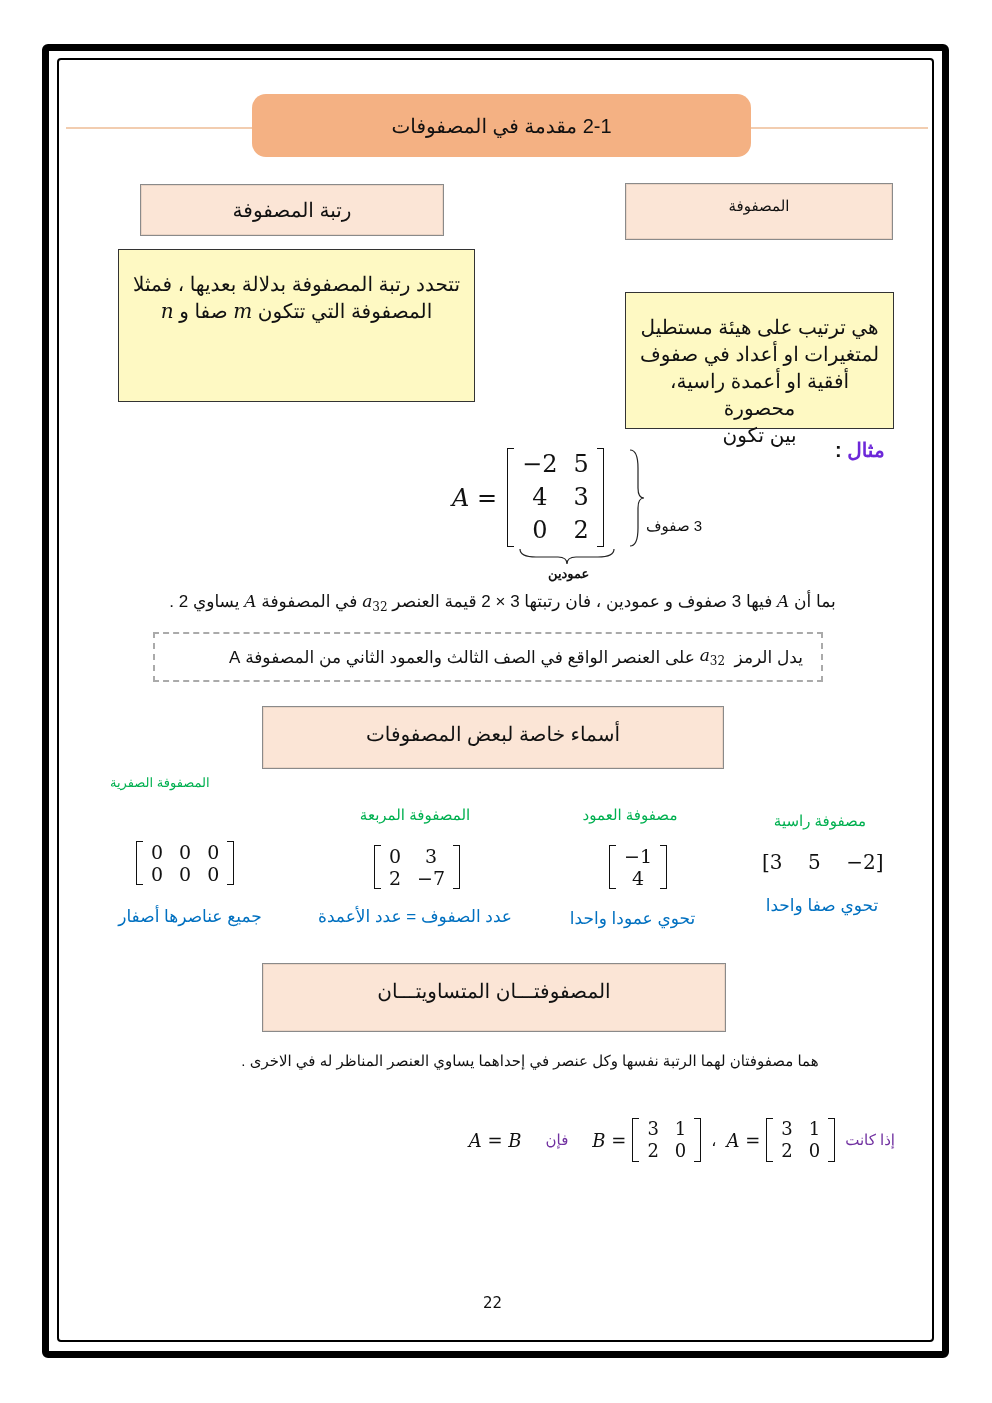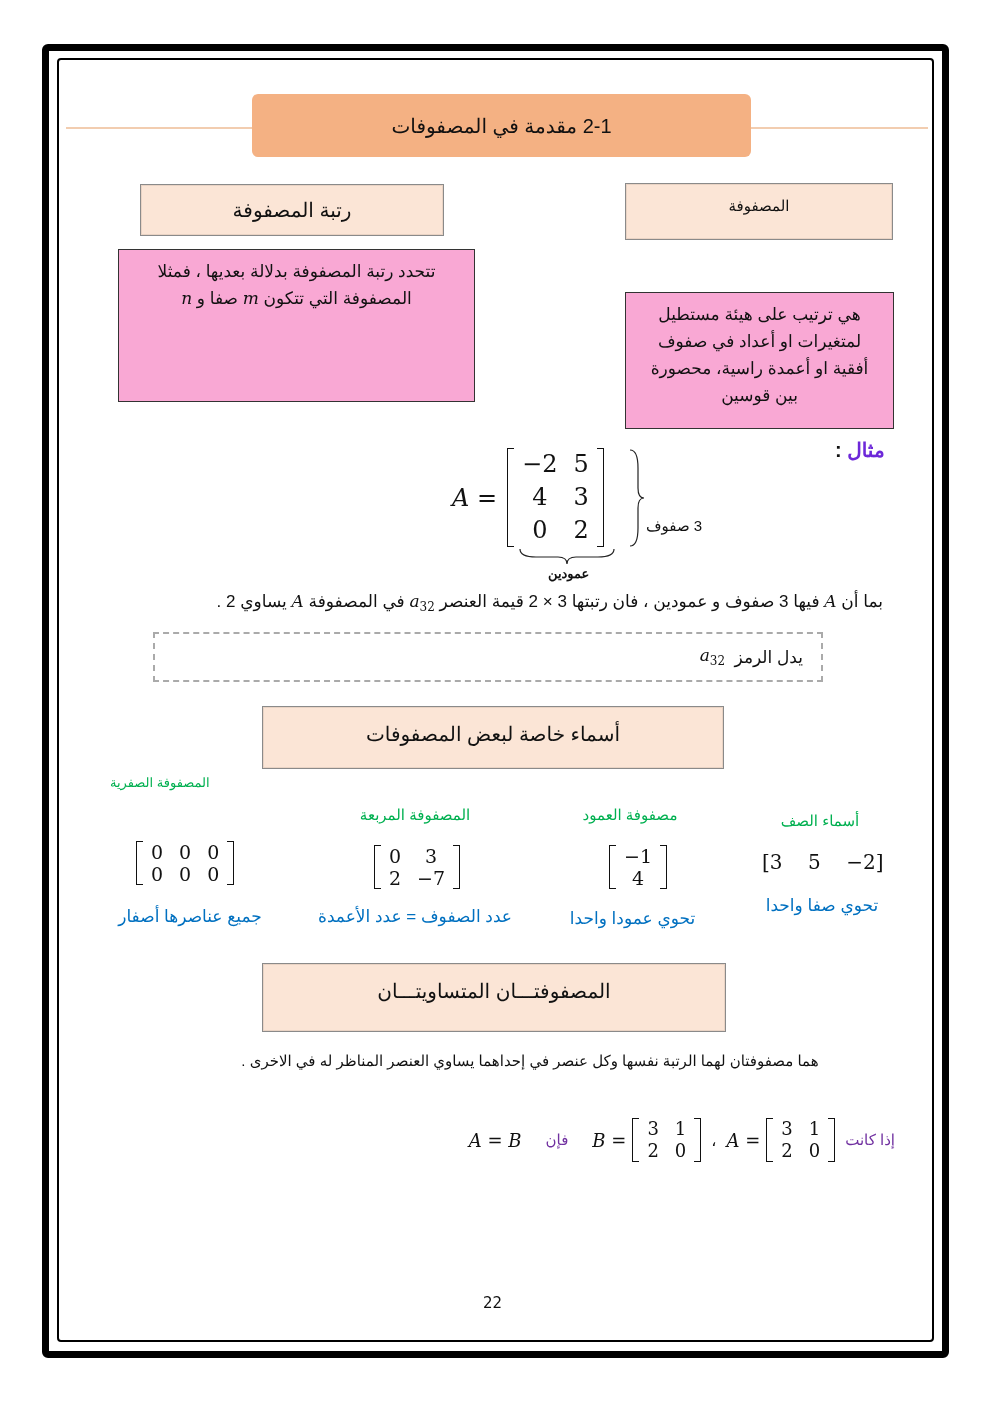--- a/index.html
+++ b/index.html
@@ -1,22 +1,22 @@
 <!DOCTYPE html>
 <html><head>
 <meta charset="utf-8">
 <style>
   html,body{margin:0;padding:0;background:#fff;}
   body{width:992px;height:1403px;position:relative;overflow:hidden;font-family:"Liberation Sans",sans-serif;color:#111;}
   .frame-outer{position:absolute;left:42px;top:44px;width:907px;height:1314px;border:7px solid #000;border-radius:6px;box-sizing:border-box;}
   .frame-inner{position:absolute;left:57px;top:58px;width:877px;height:1284px;border:2px solid #000;border-radius:4px;box-sizing:border-box;}
   .hline{position:absolute;left:66px;top:127px;width:862px;height:2px;background:#f2cdb0;}
-  .title-box{position:absolute;left:252px;top:94px;width:499px;height:63px;background:#f4b183;border-radius:6px;display:flex;align-items:center;justify-content:center;font-size:20px;direction:rtl;}
+  .title-box{position:absolute;left:252px;top:94px;width:499px;height:63px;background:#f4b183;border-radius:14px;display:flex;align-items:center;justify-content:center;font-size:20px;direction:rtl;}
   .banner{position:absolute;background:#fbe5d6;border:1.5px solid #8a8a8a;display:flex;align-items:center;justify-content:center;direction:rtl;box-shadow:0 0 0 1px #e9d3c4 inset;}
-  .note-box{position:absolute;border:1.5px solid #333;background:#f9a8d4;direction:rtl;text-align:center;font-size:17px;line-height:27px;box-sizing:border-box;padding:8px 8px;}
+  .note-box{position:absolute;border:1.5px solid #333;background:#fef9c3;direction:rtl;text-align:center;font-size:20px;line-height:27px;box-sizing:border-box;padding:21px 8px;}
   .math{font-family:"DejaVu Serif","Liberation Serif",serif;font-style:italic;}
   .mathn{font-family:"DejaVu Serif","Liberation Serif",serif;}
   .rtl{direction:rtl;}
   .abs{position:absolute;}
   .green{color:#00b050;}
   .blue{color:#0070c0;}
   .purple{color:#7030a0;}
   .orange{color:#6d28d9;margin-top:29px;}
   .mat{display:inline-flex;align-items:stretch;font-family:"DejaVu Serif","Liberation Serif",serif;}
   .mat .br{width:6px;border:1.5px solid #111;}
@@ -38,21 +38,21 @@
     <span>2-1 مقدمة في المصفوفات</span>
   </div>
 
 <div class="banner" style="left:625px;top:183px;width:266px;height:55px;font-size:15px;">
   <span style="margin-top:-12px">المصفوفة</span>
 </div>
 <div class="note-box" style="left:625px;top:253px;width:269px;height:137px;margin-top:39px;">
   <div>هي ترتيب على هيئة مستطيل</div>
   <div>لمتغيرات او أعداد في صفوف</div>
   <div>أفقية او أعمدة راسية، محصورة</div>
-  <div>بين قوسين</div>
+  <div>بين تكون</div>
 </div>
 
 <div class="banner" style="left:140px;top:184px;width:302px;height:50px;font-size:20px;">
   <span>رتبة المصفوفة</span>
 </div>
 <div class="note-box" style="left:118px;top:249px;width:357px;height:153px;">
   <div>تتحدد رتبة المصفوفة بدلالة بعديها ، فمثلا</div>
   <div>
     <span>المصفوفة التي تتكون</span>
     <span class="math">m</span>
@@ -91,42 +91,43 @@
 </div>
 <svg class="abs" style="left:628px;top:448px;" width="20" height="100">
   <path d="M2 2 Q10 2 10 20 L10 40 Q10 50 16 50 Q10 50 10 60 L10 80 Q10 98 2 98" fill="none" stroke="#222" stroke-width="1.2"></path>
 </svg>
 <div class="abs rtl" style="left:646px;top:481px;font-size:15px;margin-top:36px;">3 صفوف</div>
 <svg class="abs" style="left:518px;top:547px;" width="98" height="20">
   <path d="M2 2 Q2 10 18 10 L40 10 Q49 10 49 17 Q49 10 58 10 L80 10 Q96 10 96 2" fill="none" stroke="#222" stroke-width="1.2"></path>
 </svg>
 <div class="abs rtl" style="left:548px;top:566px;font-size:13px;font-weight:bold;">عمودين</div>
 
-<div class="abs rtl" style="left:98px;top:591px;width:785px;font-size:17px;text-align:right;">
+<div class="abs rtl" style="left:110px;top:591px;width:785px;font-size:17px;text-align:center;">
   <span>بما أن</span>
   <span class="math">A</span>
   <span>فيها 3 صفوف و عمودين ، فان رتبتها</span>
   <span dir="ltr">2 × 3</span>
   <span>قيمة العنصر</span>
   <span class="math"><span>a</span><sub class="mathn" style="font-style:normal;font-size:12px">32</sub></span>
   <span>في المصفوفة</span>
   <span class="math">A</span>
   <span>يساوي 2 .</span>
 </div>
 
 <div class="dashed">
   <span>يدل الرمز</span>&nbsp;&nbsp;
   <span class="math"><span>a</span><sub class="mathn" style="font-style:normal;font-size:12px">32</sub></span>&nbsp;
+  <span>على العنصر الواقع في الصف الثالث والعمود الثاني من المصفوفة A</span>
 </div>
 
 <div class="banner" style="left:262px;top:706px;width:460px;height:61px;font-size:20px;">
   <span style="margin-top:-8px">أسماء خاصة لبعض المصفوفات</span>
 </div>
 
-<div class="abs rtl green" style="left:760px;top:812px;width:120px;text-align:center;font-size:15px;">أسماء الصف</div>
+<div class="abs rtl green" style="left:760px;top:812px;width:120px;text-align:center;font-size:15px;">مصفوفة راسية</div>
 <div class="abs mathn" style="left:762px;top:850px;font-size:20px;">
   <span>[</span><span>3</span>&nbsp;&nbsp;&nbsp;&nbsp;<span>5</span>&nbsp;&nbsp;&nbsp;&nbsp;<span>−2</span><span>]</span>
 </div>
 <div class="abs rtl blue" style="left:752px;top:895px;width:140px;text-align:center;font-size:17px;">تحوي صفا واحدا</div>
 
 <div class="abs rtl green" style="left:565px;top:806px;width:130px;text-align:center;font-size:15px;">مصفوفة العمود</div>
 <div class="abs" style="left:609px;top:845px;">
   <span class="mat" style="font-size:19px;line-height:22px;">
     <span class="br brl"></span>
     <table>

